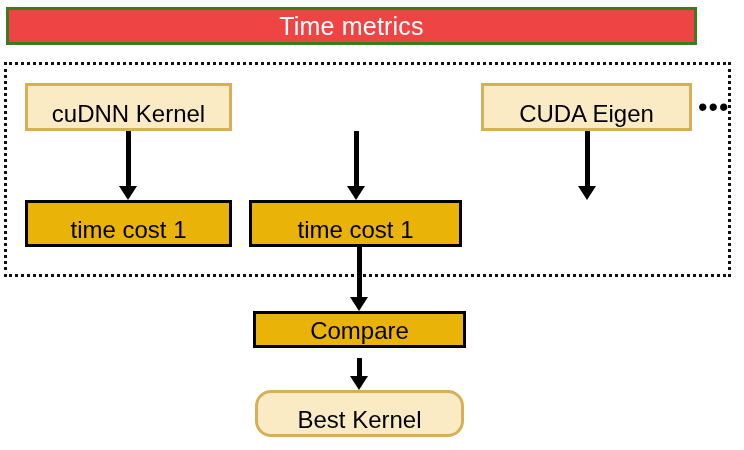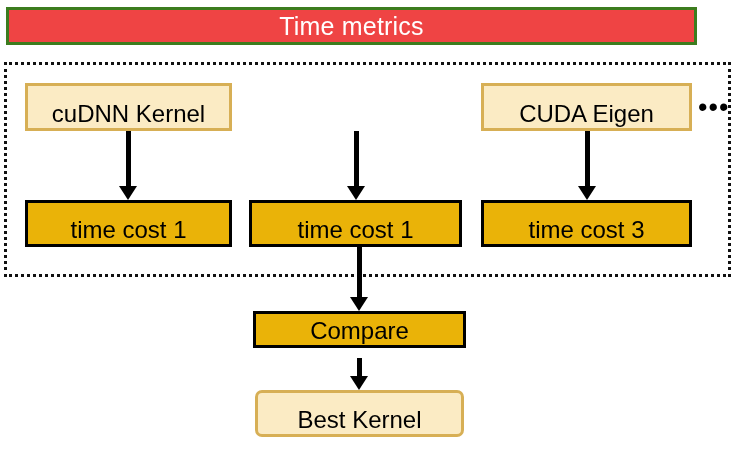--- a/index.html
+++ b/index.html
@@ -74,21 +74,21 @@
     font-size: 24px;
   }
   .node-plain {
     background: #eab308;
     border: 3px solid #000000;
     font-size: 24px;
   }
   .node-rounded {
     background: #FBEBC4;
     border: 3px solid #D7AF55;
-    border-radius: 7px;
+    border-radius: 16px;
     font-size: 24px;
   }
 
   
   #box-cudnn   { left: 25px;  top: 83px;  width: 207px; height: 48px; }
   #box-eigen   { left: 249px; top: 83px;  width: 213px; height: 48px; }
   #box-cuda    { left: 481px; top: 83px;  width: 211px; height: 48px; }
 
   #box-cost1   { left: 25px;  top: 200px; width: 207px; height: 47px; }
   #box-cost2   { left: 249px; top: 200px; width: 213px; height: 47px; }
@@ -184,23 +184,20 @@
   </div>
 
   <div class="node node-plain" id="box-cost1">
     <span>time cost 1</span>
   </div>
 
   <div class="node node-plain" id="box-cost2">
     <span>time cost 1</span>
   </div>
 
-  <div class="node node-plain" id="box-cost3">
-    <span>time cost 3</span>
-  </div>
 
   <div class="arrow" id="arrow-group-compare">
     <div class="shaft"></div>
     <div class="head"></div>
   </div>
 
   <div class="node node-plain" id="box-compare">
     <span>Compare</span>
   </div>
 

